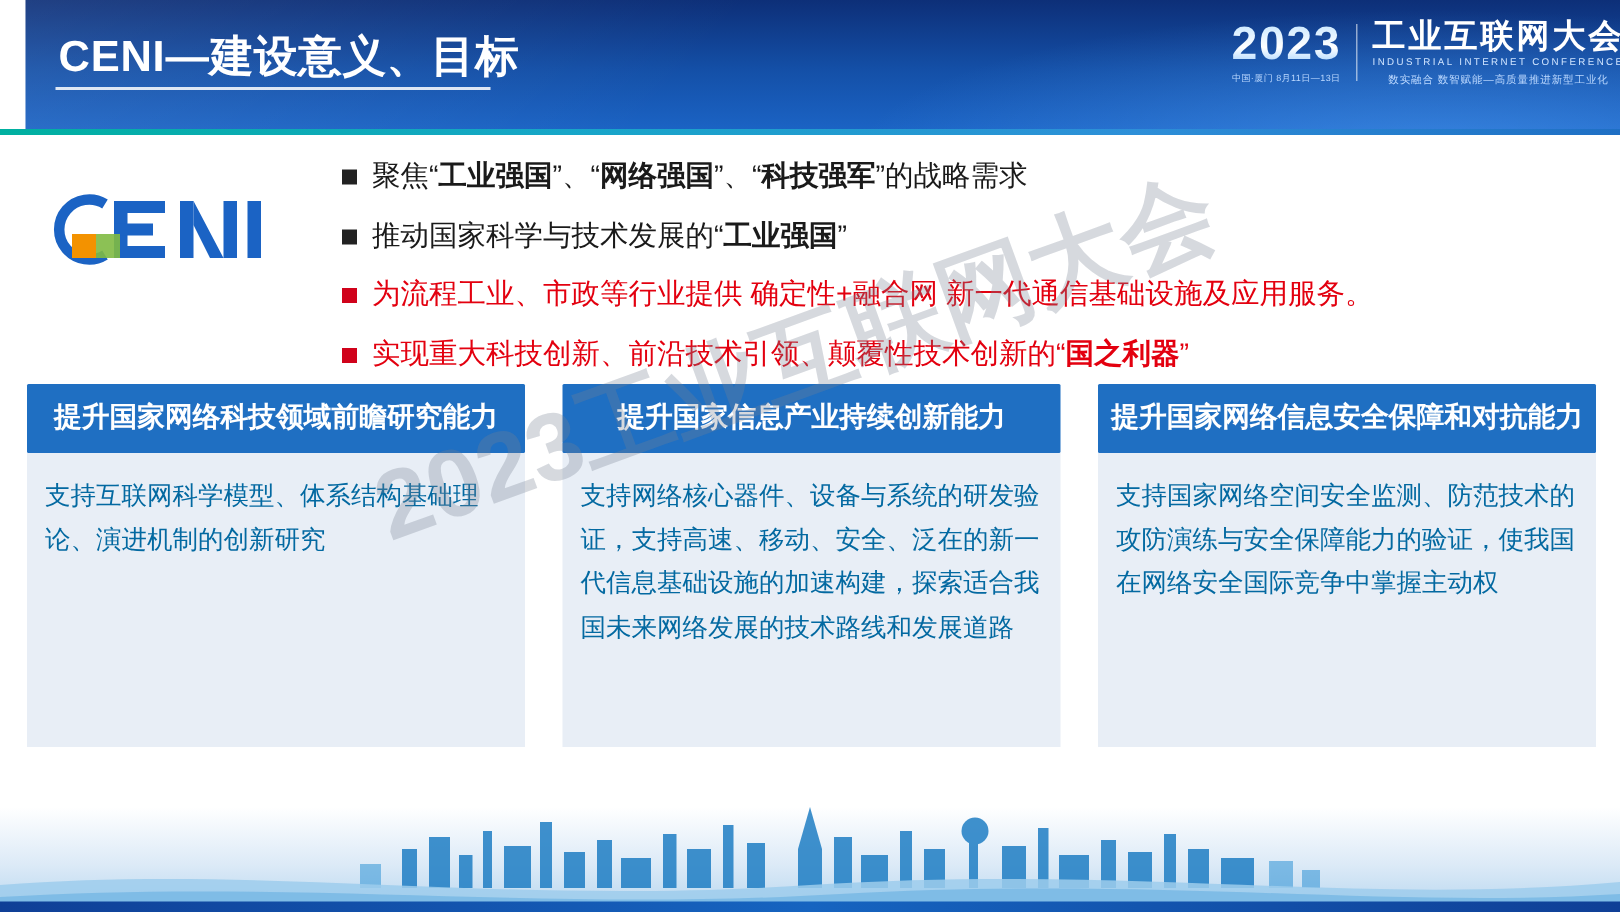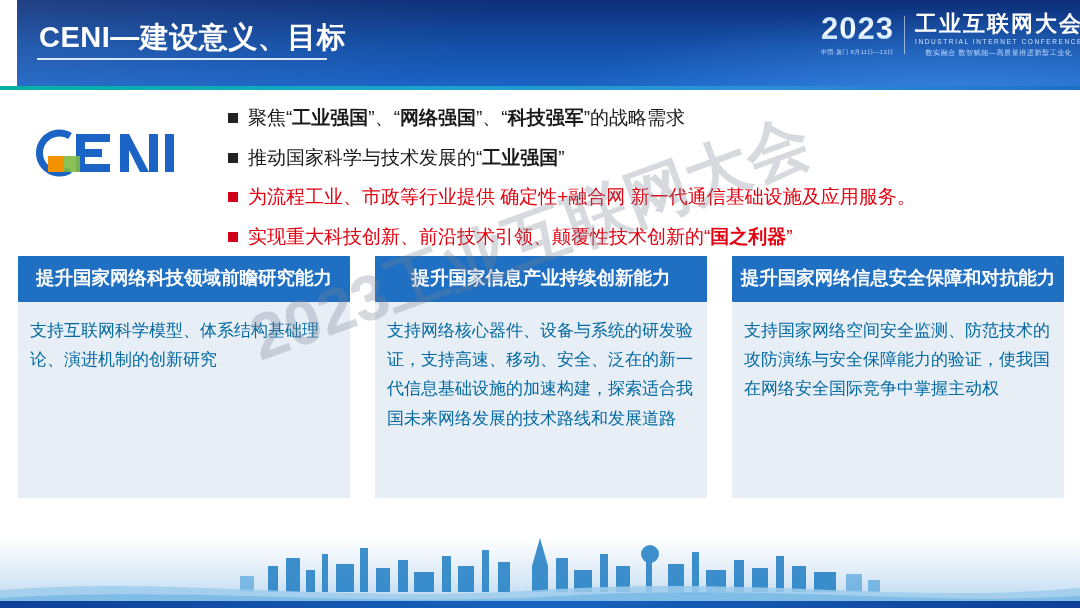--- a/index.html
+++ b/index.html
@@ -102,21 +102,21 @@
     margin-top: 3px;
     white-space: nowrap;
   }
   .conf-tag {
     font-size: 7px;
     letter-spacing: 0.6px;
     color: #bcd9ff;
     margin-top: 3px;
     white-space: nowrap;
   }
-  .conf-left { display: flex; flex-direction: column; align-items: flex-start; }
+  .conf-left { display: flex; flex-direction: column; align-items: center; }
   .conf-right { display: flex; flex-direction: column; align-items: center; }
 
   
   .header-rule {
     position: absolute;
     top: 86px; left: 0;
     width: 1080px; height: 4px;
     background: linear-gradient(90deg,#00b0a0 0%, #17a6c8 35%, #2d8fd8 70%, #1f6fc4 100%);
   }
 

